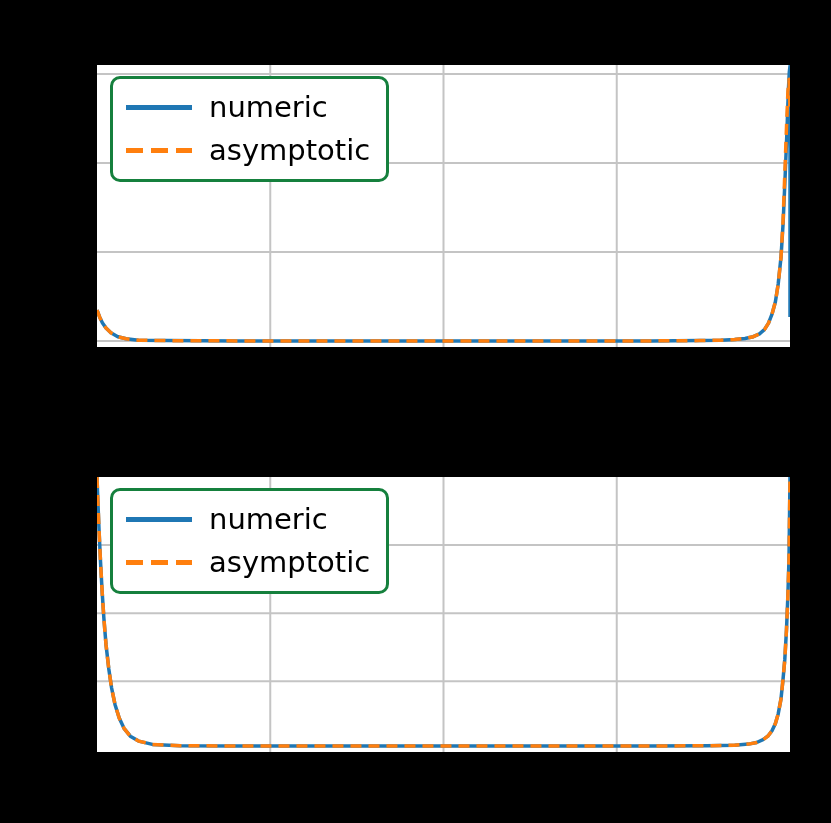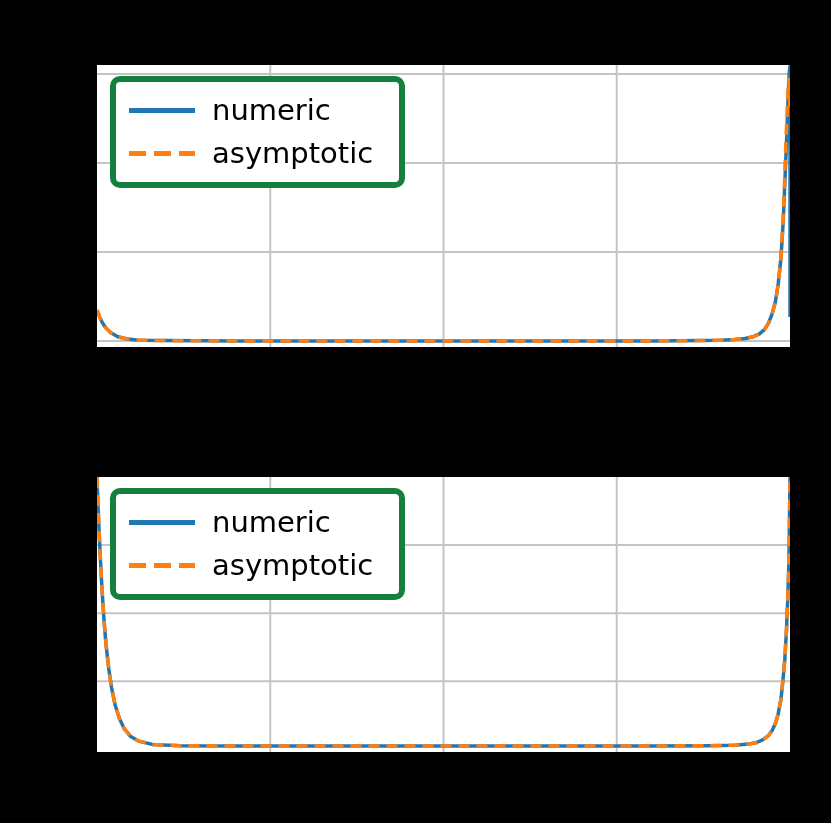--- a/index.html
+++ b/index.html
@@ -1,22 +1,22 @@
 <!DOCTYPE html>
 <html><head>
 <meta charset="utf-8">
 <style>
   html,body{margin:0;padding:0;background:#000;}
   .figure{position:relative;width:831px;height:823px;background:#000;overflow:hidden;
           font-family:"DejaVu Sans",sans-serif;}
   .plot{position:absolute;background:#fff;}
   .plot svg{position:absolute;left:0;top:0;display:block;}
   .legend{position:absolute;left:13px;top:11px;background:#fff;
-          border:6px solid #15803d;border-radius:10px;
-          padding:7px 26px 7px 13px;display:flex;flex-direction:column;}
+          border:3px solid #15803d;border-radius:10px;
+          padding:7px 16px 7px 13px;display:flex;flex-direction:column;}
   .legend-row{display:flex;align-items:center;gap:17px;height:43px;}
   .legend-sample{width:66px;height:5px;flex:none;}
   .legend-label{font-size:29px;color:#000;line-height:1;white-space:nowrap;}
 </style>
 </head>
 <body>
 
 <div class="figure">
 
   <div class="plot" style="left:97px;top:65px;width:693px;height:282px;">

